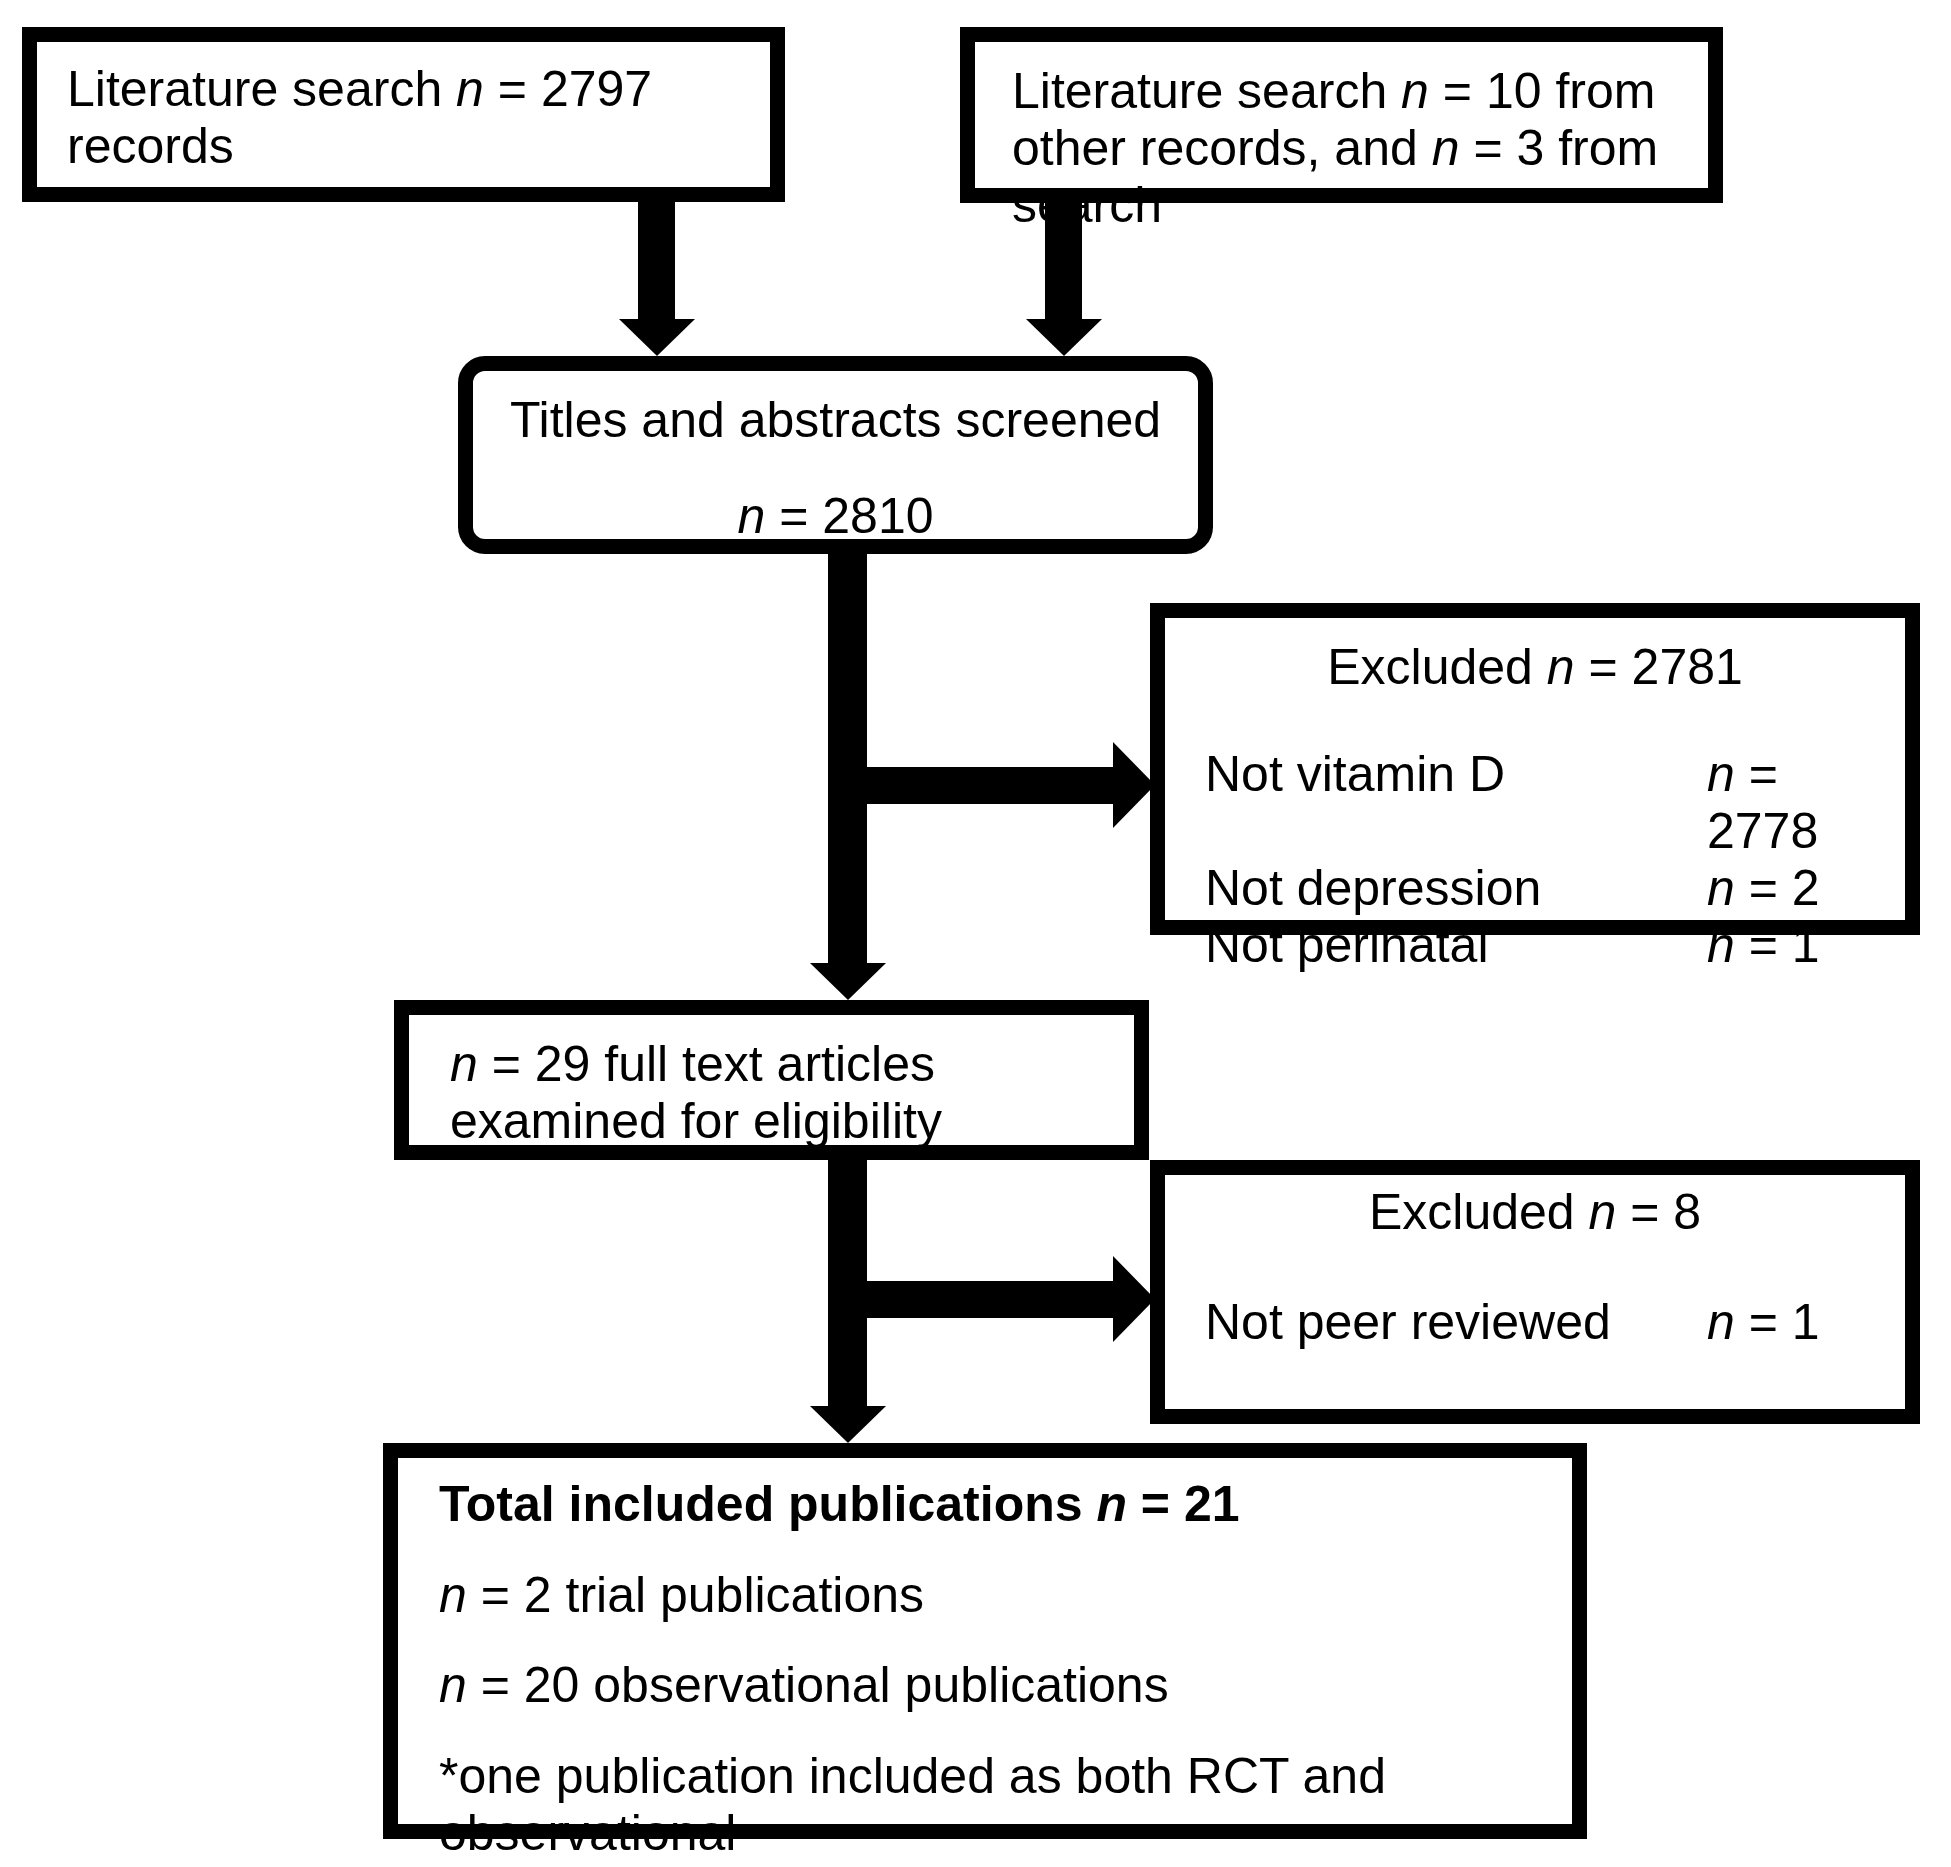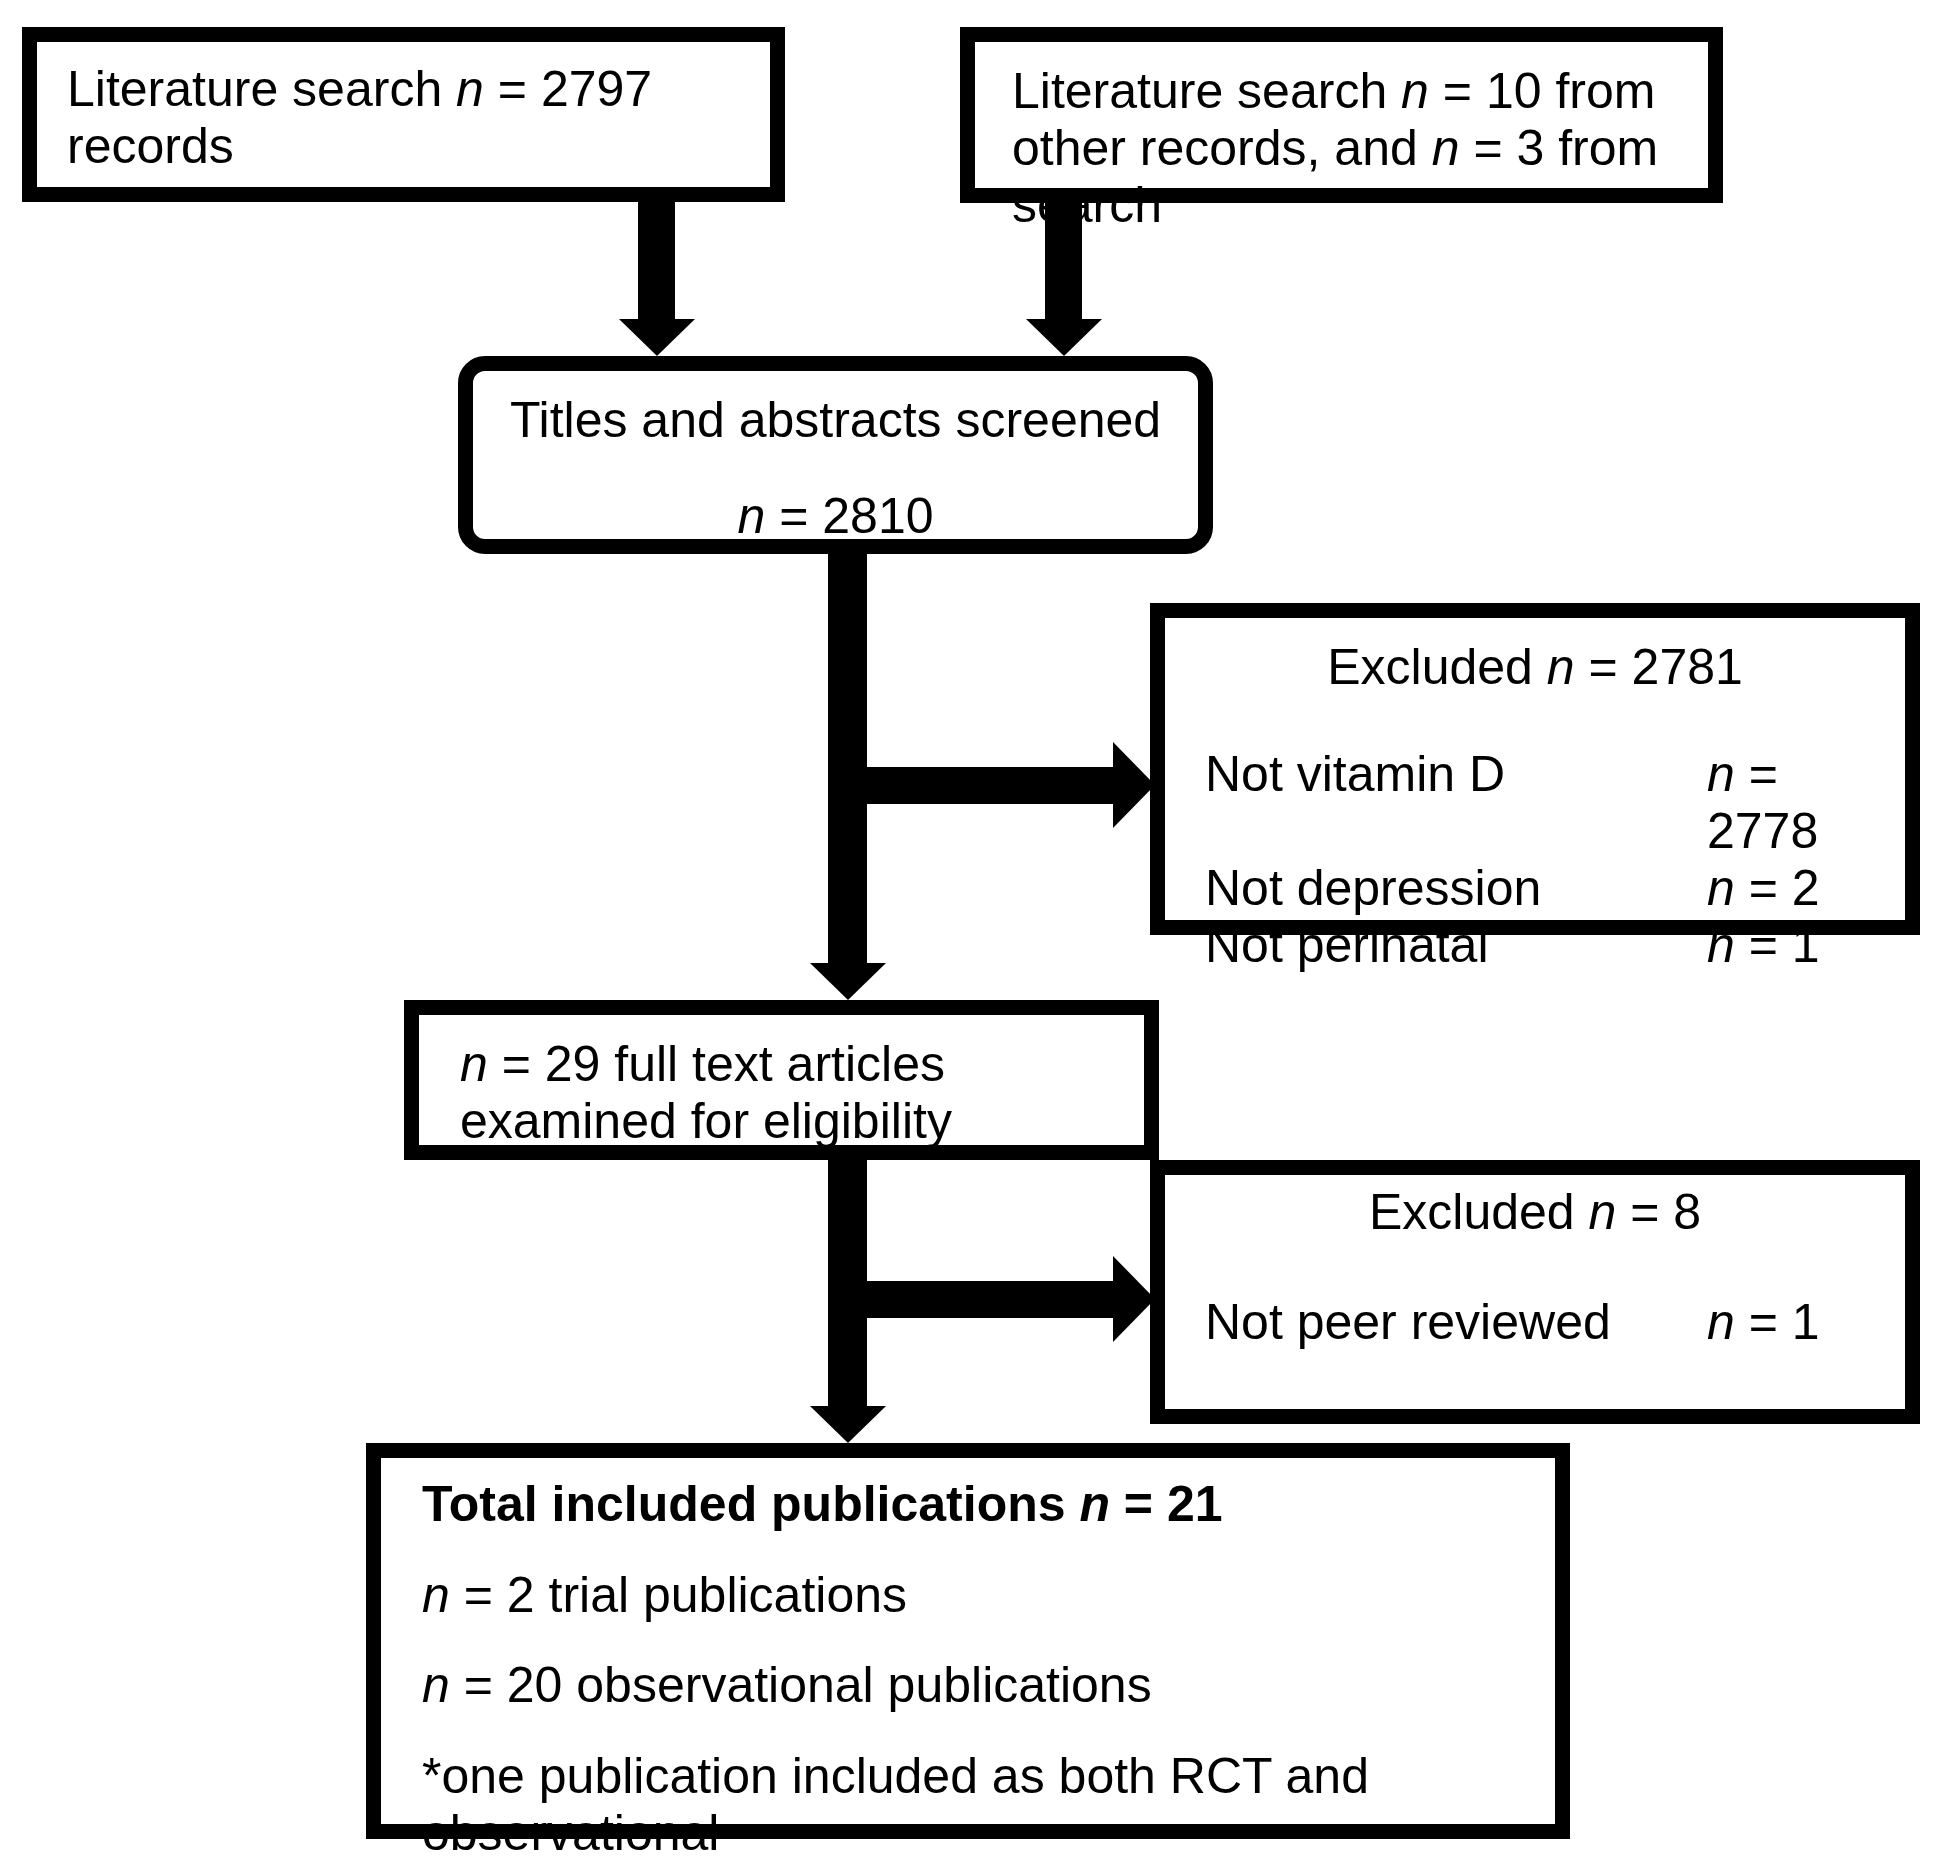--- a/index.html
+++ b/index.html
@@ -88,41 +88,41 @@
         <span class="lbl">Not depression</span>
         <span class="val"><i>n</i> = 2</span>
       </div>
       <div class="row">
         <span class="lbl">Not perinatal</span>
         <span class="val"><i>n</i> = 1</span>
       </div>
     </div>
   </div>
 
-  <div class="box" style="left:404px; top:1000px; width:755px; height:160px; padding:21px 3.5px 0 41px;">
+  <div class="box" style="left:394px; top:1000px; width:755px; height:160px; padding:21px 3.5px 0 41px;">
     <div><i>n</i> = 29 full text articles examined for eligibility</div>
   </div>
 
   <div class="stem" style="left:828px; top:1160px; width:39px; height:246px;"></div>
   <div class="head-down" style="left:810px; top:1406px;"></div>
 
   <div class="stem" style="left:848px; top:1281px; width:265px; height:37px;"></div>
   <div class="head-right" style="left:1113px; top:1256px;"></div>
 
   <div class="box" style="left:1150px; top:1160px; width:770px; height:264px; padding:8.9px 26.6px 0 40px;">
     <div class="center" style="padding-right:13.3px;">Excluded <i>n</i> = 8</div>
     <div style="margin-top:53px;">
       <div class="row">
         <span class="lbl">Not peer reviewed</span>
         <span class="val"><i>n</i> = 1</span>
       </div>
     </div>
   </div>
 
-  <div class="box" style="left:366px; top:1443px; width:1204px; height:396px; padding:17.7px 35px 0 41px;">
+  <div class="box" style="left:383px; top:1443px; width:1204px; height:396px; padding:17.7px 35px 0 41px;">
     <p class="bold mt0">Total included publications <i>n</i> = 21</p>
     <p class="mt0" style="margin-top:34px;"><i>n</i> = 2 trial publications</p>
     <p class="mt0" style="margin-top:33px;"><i>n</i> = 20 observational publications</p>
     <p class="mt0" style="margin-top:34px;">*one publication included as both RCT and observational</p>
   </div>
 
 </div>
 
 
 </body></html>

